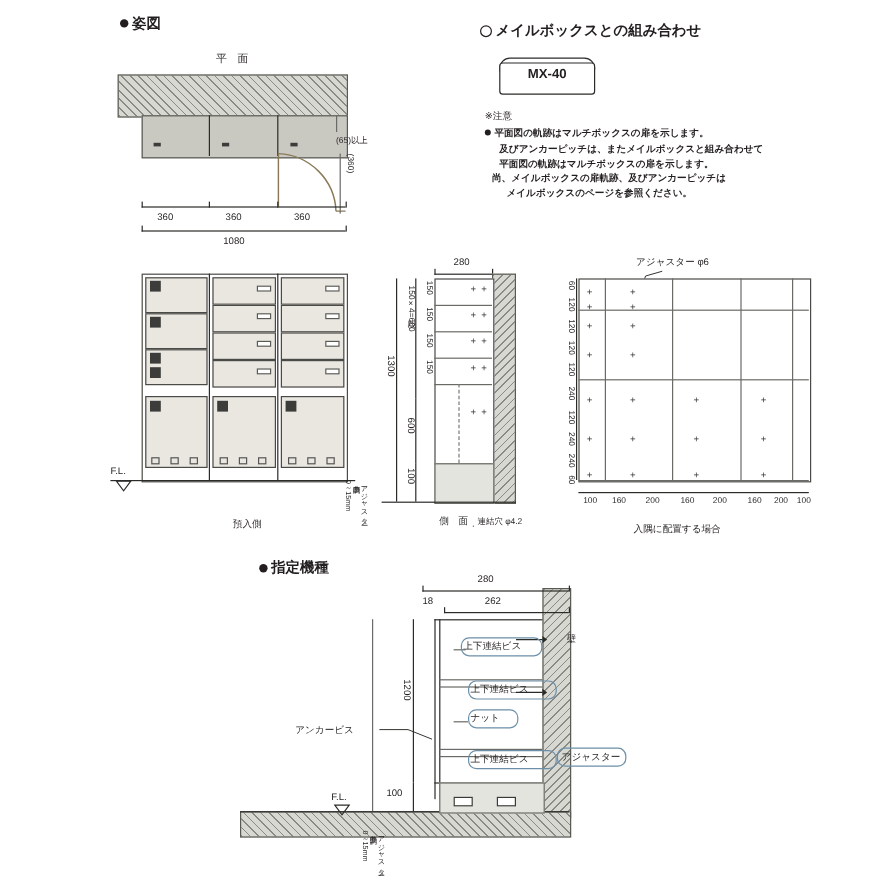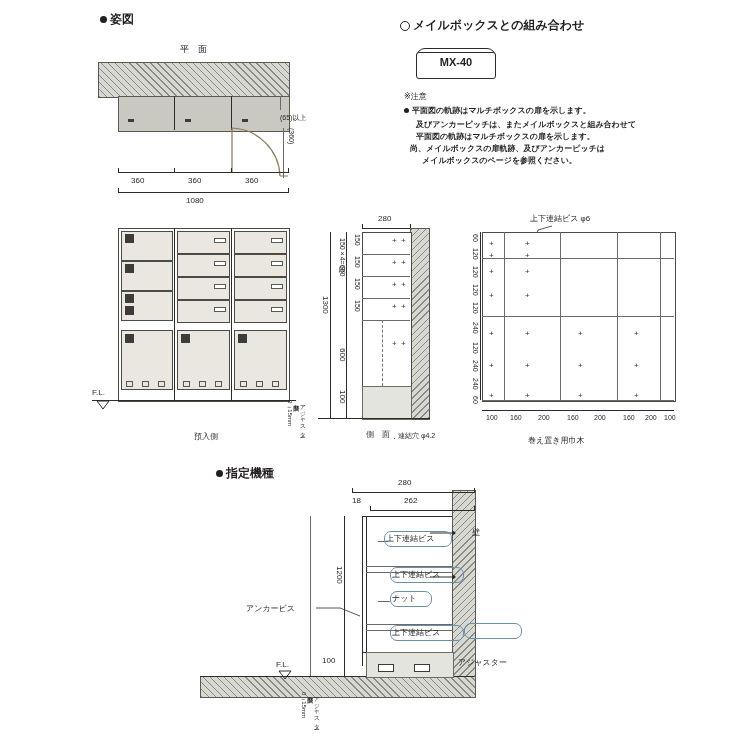--- a/index.html
+++ b/index.html
@@ -214,21 +214,21 @@
   <div class="dimv" style="left:346px;top:332px;height:54px;"></div>
   <div class="t t8 abs vrot" style="left:337px;top:348px;"><span>600</span></div>
   <div class="dimv" style="left:346px;top:386px;height:32px;"></div>
   <div class="t t8 abs vrot" style="left:337px;top:390px;"><span>100</span></div>
 
   <div class="lnh" style="left:318px;top:418px;width:112px;"></div>
   <div class="t t8 abs" style="left:366px;top:430px;"><span>側　面</span></div>
   <div class="t t7 abs" style="left:398px;top:432px;"><span>連結穴 φ4.2</span></div>
   <div class="lnh thin" style="left:394px;top:438px;width:1px;"></div>
 
-  <div class="t t8 abs" style="left:530px;top:214px;"><span>上下連結ビス φ6</span></div>
+  <div class="t t8 abs" style="left:530px;top:214px;"><span>アジャスター φ6</span></div>
   <svg class="abs" style="left:512px;top:222px;width:40px;height:26px;" viewBox="0 0 40 26">
     <polyline points="20,24 26,8 40,4" fill="none" stroke="#2b2b28" stroke-width="0.8"></polyline>
   </svg>
 
   <div class="wht abs" style="left:482px;top:232px;width:192px;height:168px;"></div>
 
   <div class="lnv thin" style="left:504px;top:232px;height:168px;"></div>
   <div class="lnv thin" style="left:560px;top:232px;height:168px;"></div>
   <div class="lnv thin" style="left:617px;top:232px;height:168px;"></div>
   <div class="lnv thin" style="left:660px;top:232px;height:168px;"></div>
@@ -274,21 +274,21 @@
   <div class="dimline" style="left:482px;top:410px;width:192px;"></div>
   <div class="t t7 abs" style="left:486px;top:414px;"><span>100</span></div>
   <div class="t t7 abs" style="left:510px;top:414px;"><span>160</span></div>
   <div class="t t7 abs" style="left:538px;top:414px;"><span>200</span></div>
   <div class="t t7 abs" style="left:567px;top:414px;"><span>160</span></div>
   <div class="t t7 abs" style="left:594px;top:414px;"><span>200</span></div>
   <div class="t t7 abs" style="left:623px;top:414px;"><span>160</span></div>
   <div class="t t7 abs" style="left:645px;top:414px;"><span>200</span></div>
   <div class="t t7 abs" style="left:664px;top:414px;"><span>100</span></div>
 
-  <div class="t t8 abs" style="left:528px;top:436px;"><span>巻え置き用巾木</span></div>
+  <div class="t t8 abs" style="left:528px;top:436px;"><span>入隅に配置する場合</span></div>
 
   <div class="hatchL abs" style="left:452px;top:490px;width:22px;height:190px;"></div>
 
   <div class="hatch abs" style="left:200px;top:676px;width:274px;height:20px;"></div>
   <div class="lnh" style="left:200px;top:676px;width:274px;"></div>
 
   <div class="t t8 abs" style="left:398px;top:478px;"><span>280</span></div>
   <div class="dimline" style="left:352px;top:492px;width:122px;"></div>
   <div class="tick" style="left:352px;top:488px;"></div>
   <div class="tick" style="left:474px;top:488px;"></div>
@@ -320,21 +320,21 @@
     <polygon points="22,2 26,5 22,8" fill="#2b2b28"></polygon>
   </svg>
 
   <div class="t t8 abs" style="left:386px;top:534px;"><span>上下連結ビス</span></div>
   <div class="lnh thin" style="left:378px;top:541px;width:10px;"></div>
   <div class="t t8 abs" style="left:392px;top:570px;"><span>上下連結ビス</span></div>
   <div class="t t8 abs" style="left:392px;top:594px;"><span>ナット</span></div>
   <div class="lnh thin" style="left:378px;top:601px;width:12px;"></div>
   <div class="t t8 abs" style="left:392px;top:628px;"><span>上下連結ビス</span></div>
   <div class="t t8 abs" style="left:472px;top:528px;"><span>壁</span></div>
-  <div class="t t8 abs" style="left:458px;top:626px;margin-top:32px;"><span>アジャスター</span></div>
+  <div class="t t8 abs" style="left:468px;top:626px;"><span>アジャスター</span></div>
   <div class="t t8 abs" style="left:246px;top:604px;"><span>アンカービス</span></div>
   <svg class="abs" style="left:316px;top:600px;width:46px;height:20px;" viewBox="0 0 46 20">
     <polyline points="0,8 24,8 44,16" fill="none" stroke="#2b2b28" stroke-width="0.8"></polyline>
   </svg>
 
   <div class="abs" style="left:384px;top:531px;width:66px;height:14px;border:1px solid #6b8fa8;border-radius:7px;"></div>
   <div class="abs" style="left:390px;top:567px;width:72px;height:14px;border:1px solid #6b8fa8;border-radius:7px;"></div>
   <div class="abs" style="left:390px;top:591px;width:40px;height:14px;border:1px solid #6b8fa8;border-radius:7px;"></div>
   <div class="abs" style="left:390px;top:625px;width:72px;height:14px;border:1px solid #6b8fa8;border-radius:7px;"></div>
   <div class="abs" style="left:464px;top:623px;width:56px;height:14px;border:1px solid #6b8fa8;border-radius:7px;"></div>

